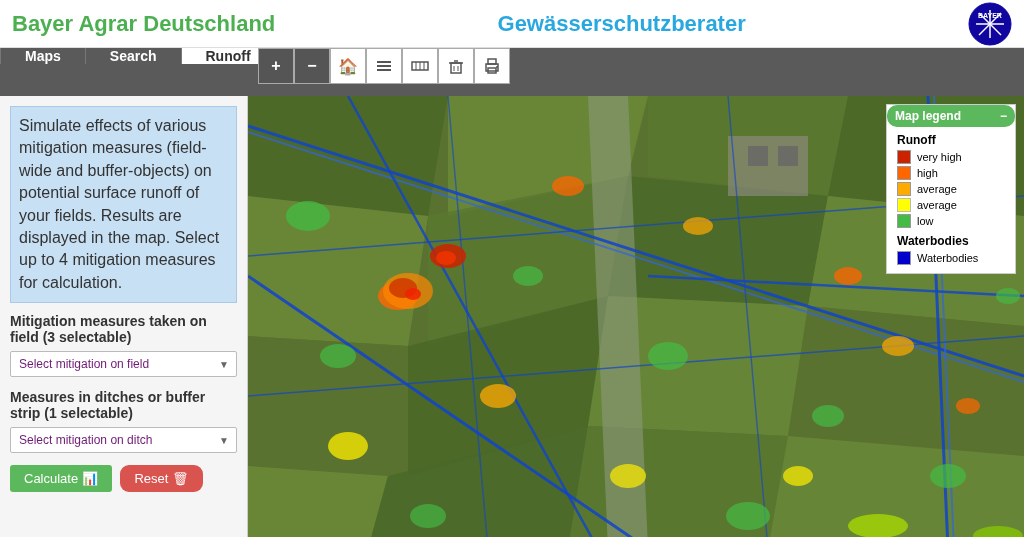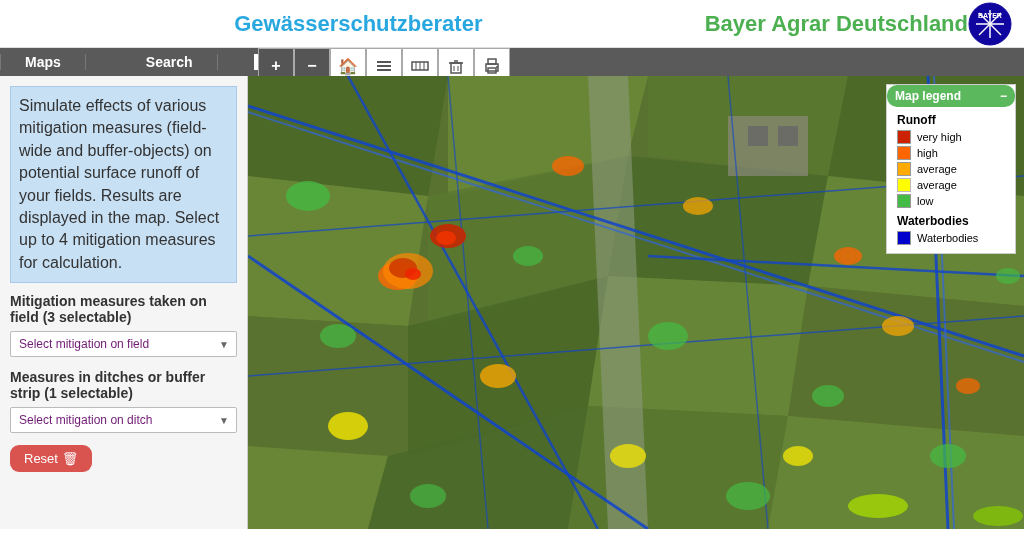--- a/index.html
+++ b/index.html
@@ -29,24 +29,23 @@
     }
     #header-logo {
       width: 44px;
       height: 44px;
     }
 
     
     #navbar {
       display: flex;
       background: #5a5a5a;
-      height: 28px;
-      align-items: center;
+      height: 48px;
+      align-items: flex-start;
       position: relative;
-      gap: 36px;
     }
     .nav-tab {
       padding: 0 24px;
       display: flex;
       align-items: center;
       color: #fff;
       font-size: 14px;
       font-weight: bold;
       cursor: pointer;
       border-right: 1px solid #777;
@@ -226,22 +225,22 @@
       top: 0;
       left: 0;
       width: 100%;
       height: 100%;
     }
   </style>
 </head>
 <body>
 
 <div id="header">
+  <div id="header-title-left">Bayer Agrar Deutschland</div>
   <div id="header-title-center">Gewässerschutzberater</div>
-  <div id="header-title-left">Bayer Agrar Deutschland</div>
 
   <svg id="header-logo" viewBox="0 0 44 44" xmlns="http://www.w3.org/2000/svg">
     <circle cx="22" cy="22" r="21" fill="#10069f" stroke="#10069f"></circle>
     <text x="22" y="16" text-anchor="middle" fill="white" font-size="7" font-weight="bold" font-family="Arial">BAYER</text>
     <line x1="8" y1="22" x2="36" y2="22" stroke="white" stroke-width="1.5"></line>
     <line x1="22" y1="8" x2="22" y2="36" stroke="white" stroke-width="1.5"></line>
     <line x1="11" y1="11" x2="33" y2="33" stroke="white" stroke-width="1.5"></line>
     <line x1="33" y1="11" x2="11" y2="33" stroke="white" stroke-width="1.5"></line>
   </svg>
 </div>
@@ -303,20 +302,24 @@
     </div>
 
     <div class="section-label">Measures in ditches or buffer strip (1 selectable)</div>
     <div class="select-dropdown-wrapper">
       <select>
         <option value="">Select mitigation on ditch</option>
       </select>
     </div>
 
     <div class="btn-group">
+      <button class="btn-green">
+        <span>Calculate</span>
+        <span>📊</span>
+      </button>
       <button class="btn-reset">
         <span>Reset</span>
         <span>🗑</span>
       </button>
     </div>
   </div>
 
   <div id="map-area">
 
     <svg id="map-svg" xmlns="http://www.w3.org/2000/svg" viewBox="0 0 776 453" preserveAspectRatio="xMidYMid slice">

